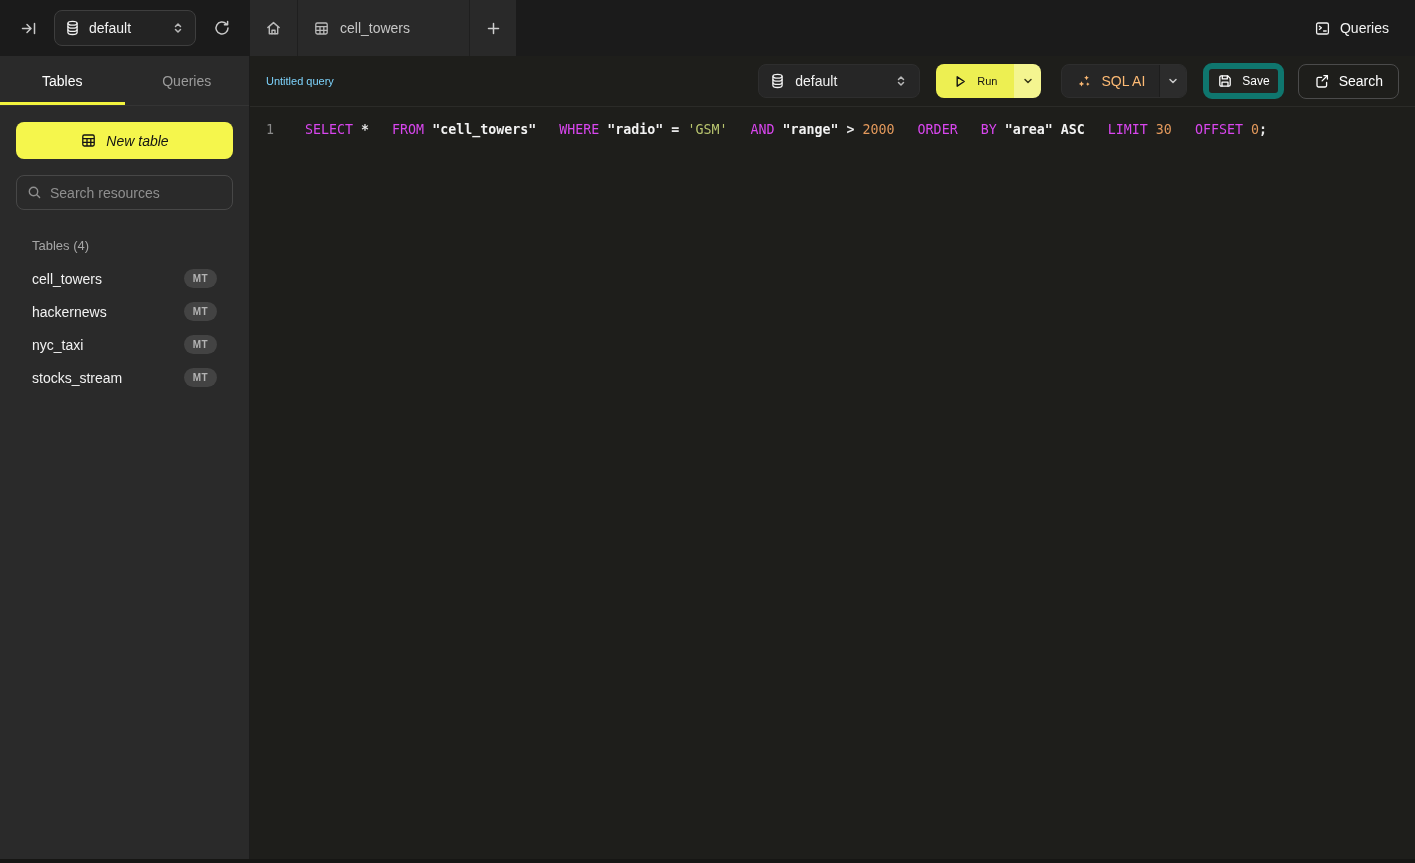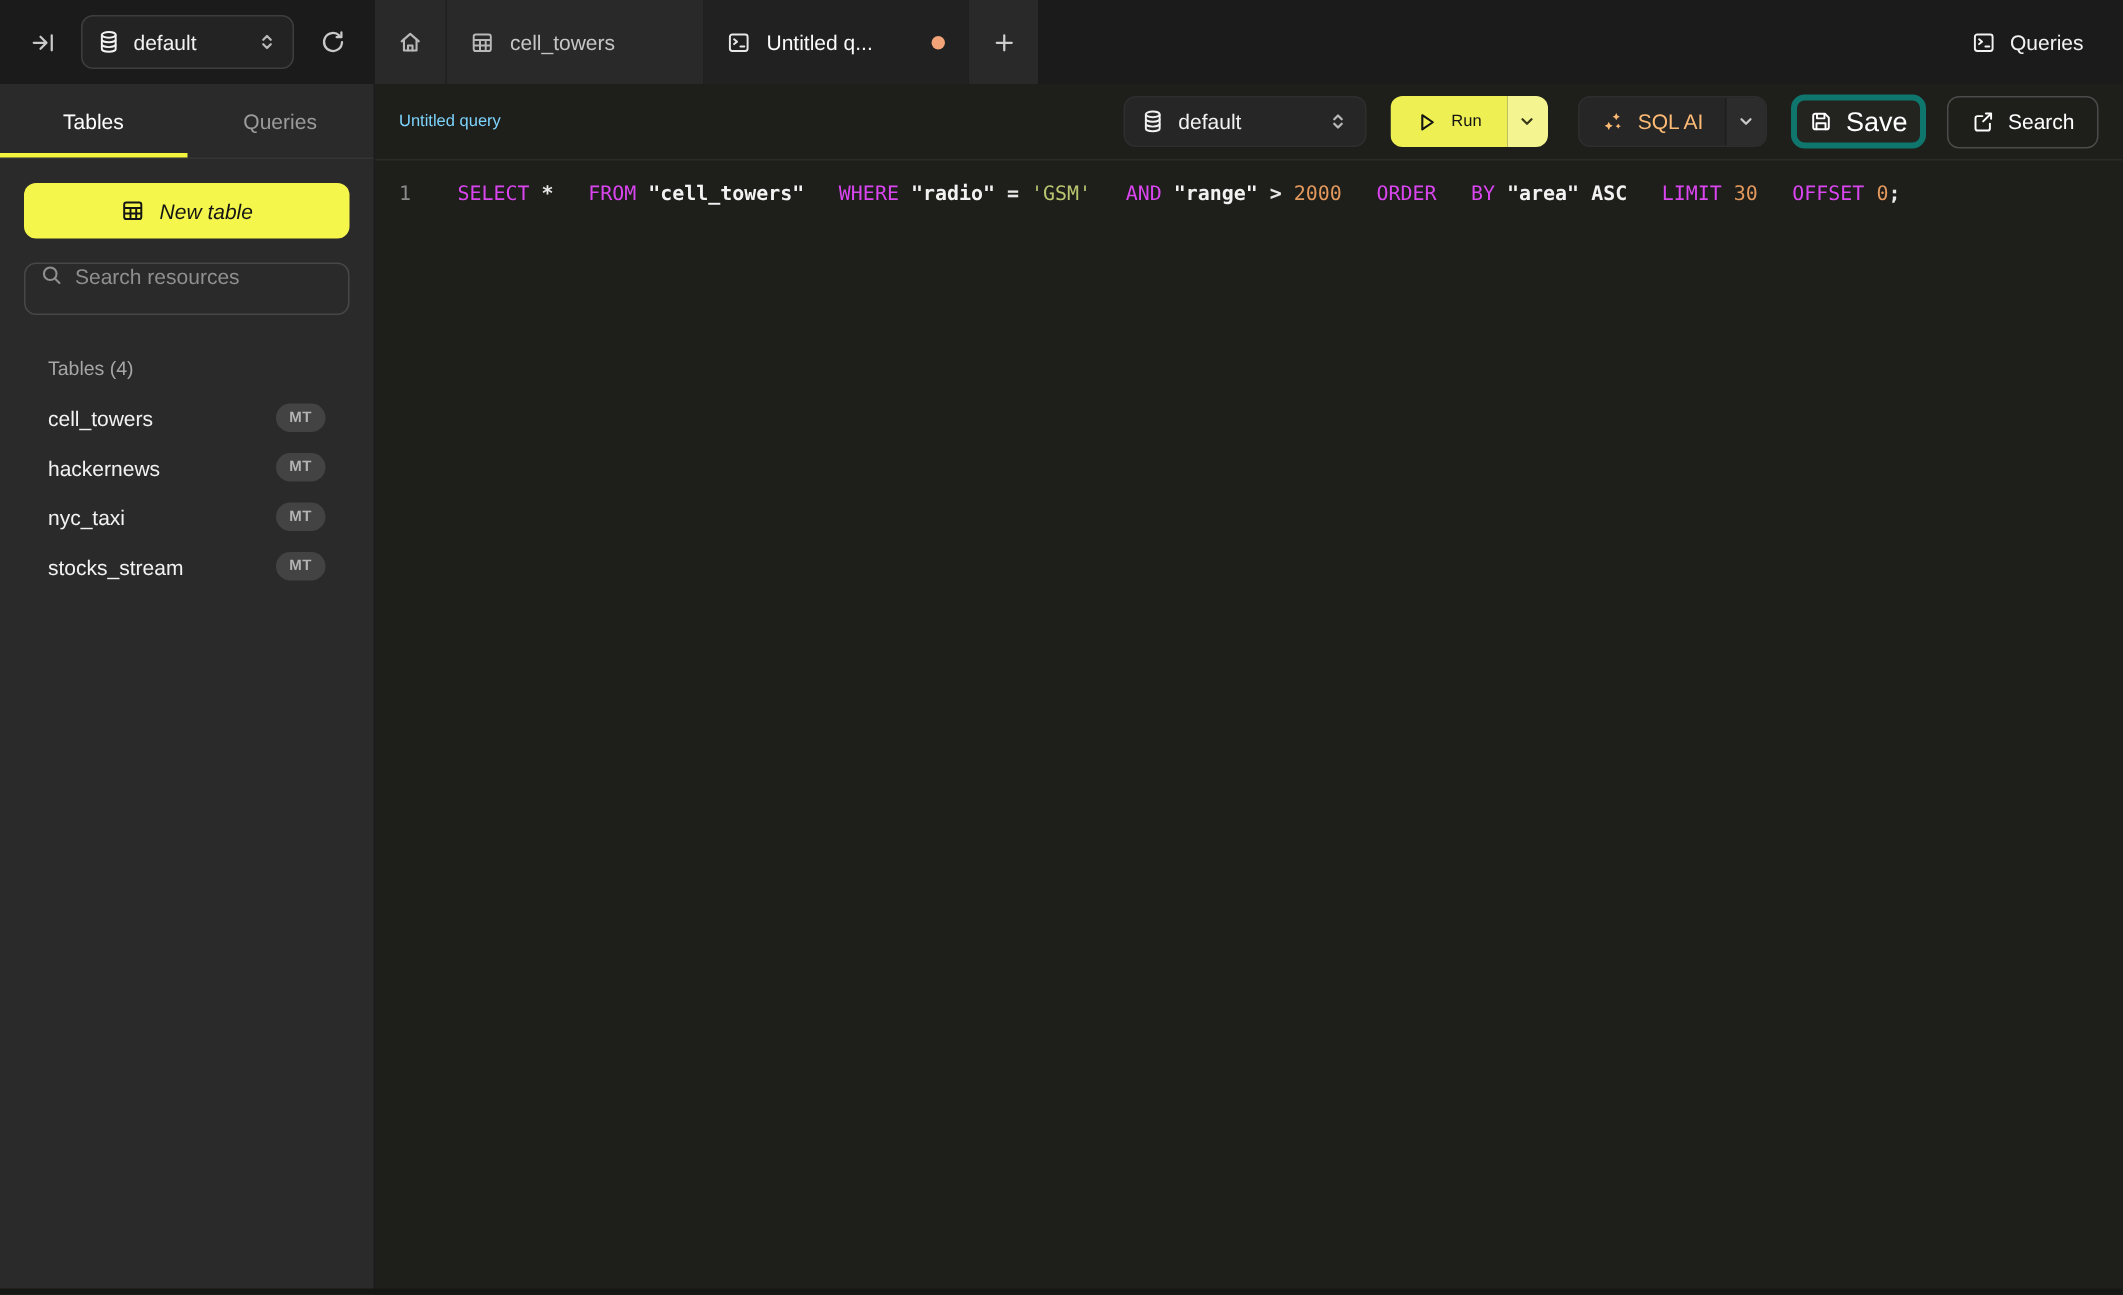--- a/index.html
+++ b/index.html
@@ -35,21 +35,21 @@
   .sidebar { width:250px; flex:0 0 250px; background:#2a2a2a; border-right:1px solid #1c1c1c;
     display:flex; flex-direction:column; }
   .sidebar-tabs { height:50px; flex:0 0 50px; display:flex; border-bottom:1px solid #343434; }
   .sidebar-tab { flex:1; display:flex; align-items:center; justify-content:center; font-size:14px;
     color:#9b9b9b; cursor:pointer; }
   .sidebar-tab.active { color:#ffffff; box-shadow: inset 0 -3px 0 #f2f43e; font-weight:500; }
   .new-table-btn { margin:16px; height:37px; background:#f5f64c; border:none; border-radius:8px;
     display:flex; align-items:center; justify-content:center; gap:9px; color:#141414; font-size:14px;
     font-weight:500; cursor:pointer;font-style:italic; }
   .search-box { margin:0 16px 14px; height:35px; border:1px solid #474747; border-radius:8px;
-    display:flex; align-items:flex-start; gap:8px; padding:0 10px; color:#8f8f8f; }
+    display:flex; align-items:center; gap:8px; padding:0 10px; color:#8f8f8f; }
   .search-box input { flex:1; background:transparent; border:none; outline:none; color:#e8e8e8;
     font-size:14px; font-family:"Liberation Sans", sans-serif; }
   .search-box input::placeholder { color:#8f8f8f; }
   .section-header { padding:14px 16px 9px 32px; color:#a6a6a6; font-size:13px; }
   .table-item { height:33px; display:flex; align-items:center; padding:0 32px; cursor:pointer; }
   .table-item .tname { color:#f2f2f2; font-size:14px; }
   .badge { margin-left:auto; background:#434343; color:#b3b3b3; font-size:10px; font-weight:700;
     letter-spacing:.4px; padding:4px 9px; border-radius:999px; }
 
   
@@ -64,22 +64,22 @@
   .ctl-select .chev { margin-left:auto; color:#b9b9b9; }
   .run-btn { height:34px; display:flex; border-radius:8px; overflow:hidden; cursor:pointer; margin-right:20px; }
   .run-main { background:#edef52; color:#141414; display:flex; align-items:center; gap:9px;
     padding:0 17px; font-size:11px; font-weight:500; }
   .run-chevron { background:#f4f590; width:27px; display:flex; align-items:center; justify-content:center; color:#3a3a1a; }
   .sqlai-btn { height:34px; display:flex; border-radius:8px; overflow:hidden; background:#262626;
     border:1px solid #2e2e2e; color:#fdba74; cursor:pointer; margin-right:16px; }
   .sqlai-main { display:flex; align-items:center; gap:9px; padding:0 14px; font-size:14px; font-weight:500; }
   .sqlai-chevron { width:27px; display:flex; align-items:center; justify-content:center;
     background:#2c2c2c; border-left:1px solid #1d1d1d; color:#c9c9c9; }
-  .save-btn { height:36px; padding:0 8px; background:#232320; border:4px solid #0f766e; border-radius:9px;
-    display:flex; align-items:center; gap:9px; color:#fff; font-size:18px; font-weight:500;
+  .save-btn { height:36px; padding:0 8px; background:#232320; border:6px solid #0f766e; border-radius:9px;
+    display:flex; align-items:center; gap:9px; color:#fff; font-size:12px; font-weight:500;
     cursor:pointer; margin-right:14px; }
   .share-btn { height:35px; padding:0 15px; background:transparent; border:1px solid #4b4b4b; border-radius:8px;
     display:flex; align-items:center; gap:9px; color:#fff; font-size:14px; font-weight:500; cursor:pointer; }
 
   
   .editor { flex:1; padding-top:12px; font-family:"DejaVu Sans Mono", monospace; font-size:13.3px;
     color:#e8e8e8; cursor:text; }
   .code-line { display:flex; align-items:center; height:21px; }
   .line-no { width:24px; text-align:right; color:#8a8a8a; flex:0 0 24px; }
   .code { margin-left:16px; white-space:pre; }
@@ -145,30 +145,20 @@
     <div class="tab tab-table">
       <span class="tab-icon">
         <svg width="17" height="17" viewBox="0 0 17 17" fill="none" stroke="currentColor" stroke-width="1.3" stroke-linejoin="round">
           <rect x="2.8" y="3" width="11.4" height="11" rx="1.4"></rect>
           <path d="M2.8 6.7h11.4M7 6.7V14M10.8 6.7V14M7 10.3h7.2M2.8 10.3H7"></path>
         </svg>
       </span>
       <span>cell_towers</span>
     </div>
 
-    <div class="tab tab-query">
-      <span class="tab-icon">
-        <svg width="17" height="17" viewBox="0 0 17 17" fill="none" stroke="currentColor" stroke-width="1.3" stroke-linecap="round" stroke-linejoin="round">
-          <rect x="2.6" y="3" width="11.8" height="11" rx="1.6"></rect>
-          <path d="M5.4 6.2l2 1.6-2 1.6M9.6 11h2.6"></path>
-        </svg>
-      </span>
-      <span>Untitled q...</span>
-      <span class="dirty-dot"></span>
-    </div>
 
     <div class="tab tab-plus">
       <span>
         <svg width="15" height="15" viewBox="0 0 15 15" fill="none" stroke="currentColor" stroke-width="1.5" stroke-linecap="round">
           <path d="M7.5 2.5v10M2.5 7.5h10"></path>
         </svg>
       </span>
     </div>
 
     <div class="topbar-rest">

